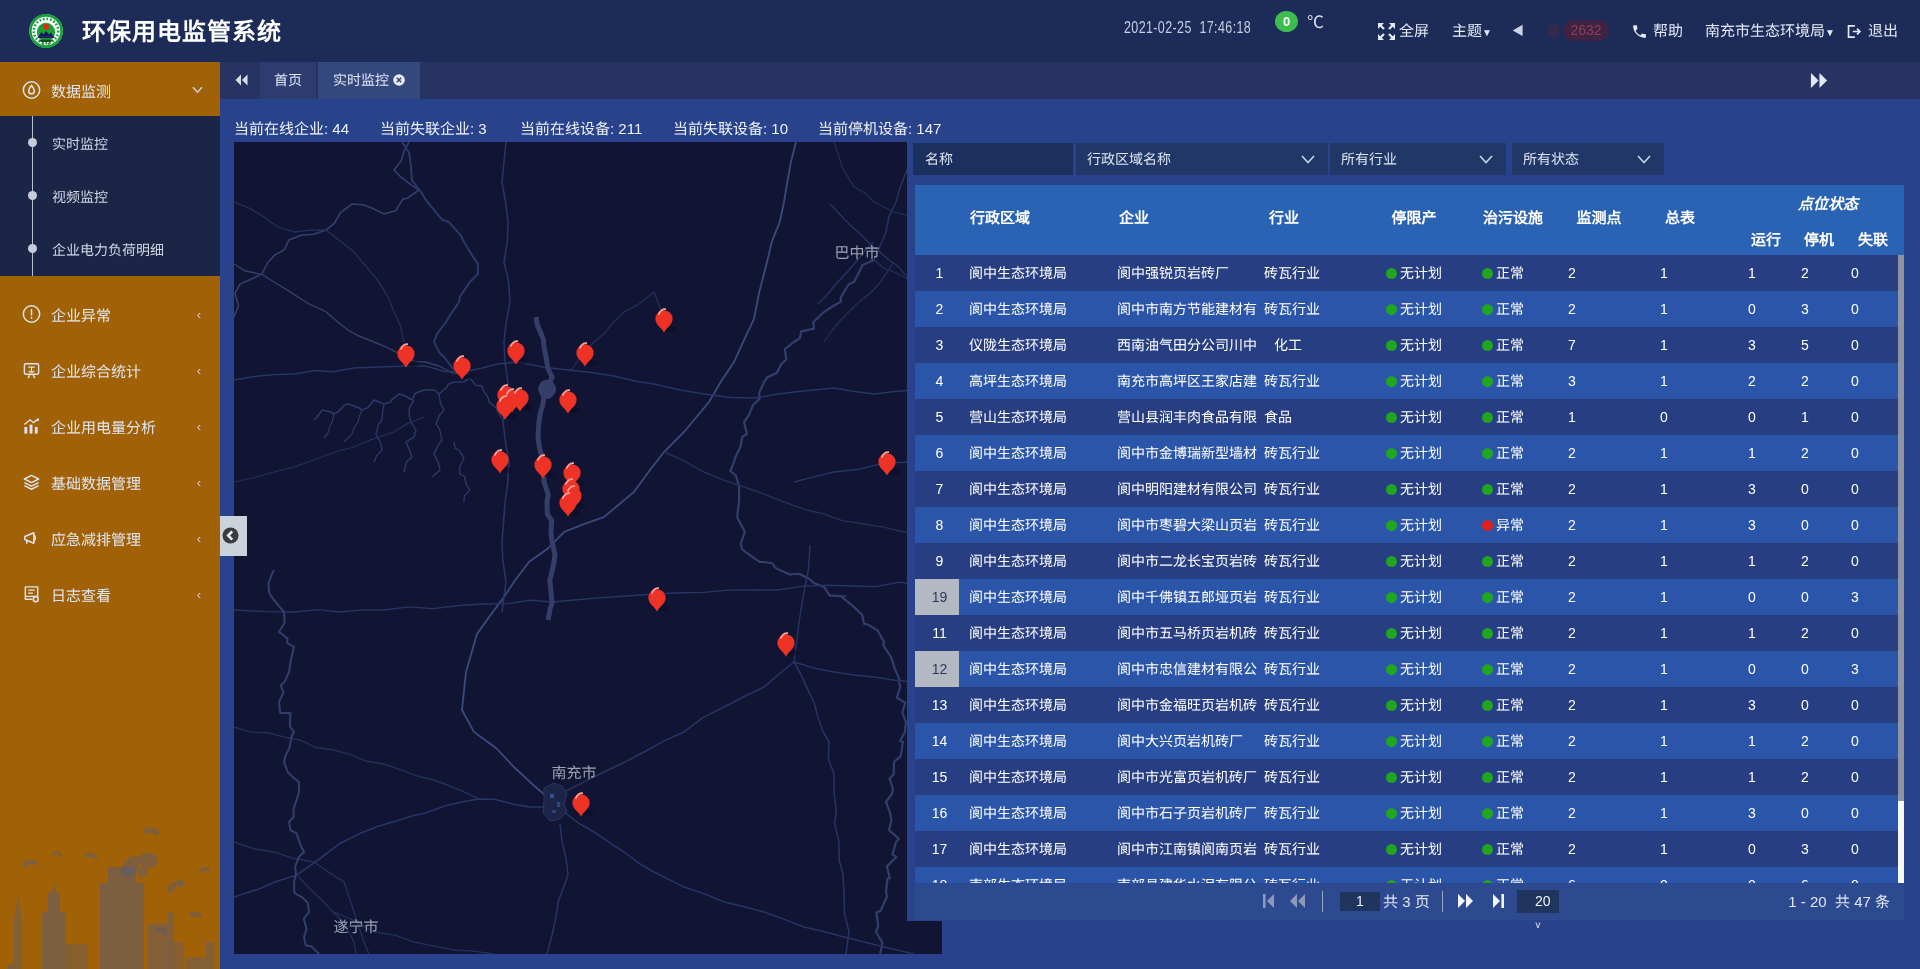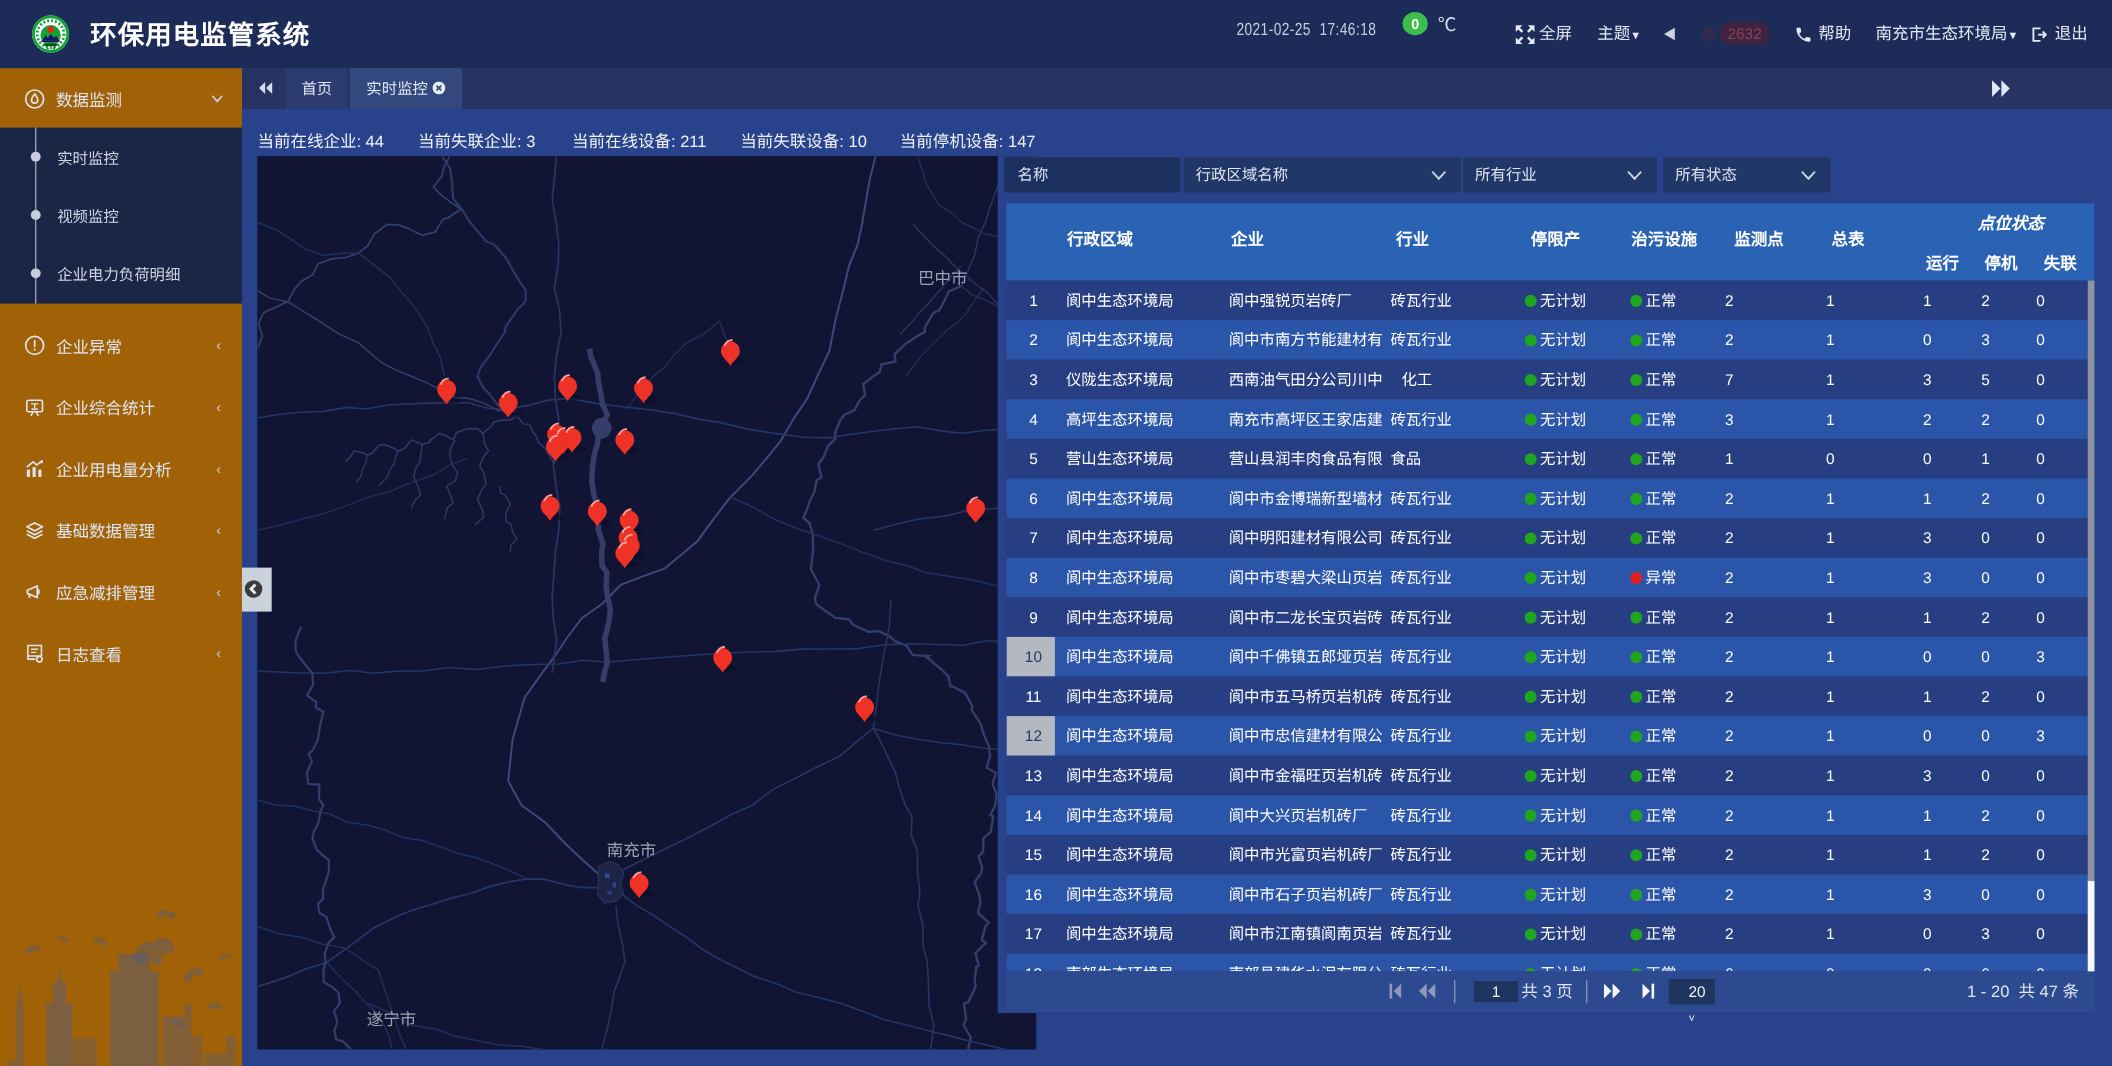--- a/index.html
+++ b/index.html
@@ -569,21 +569,21 @@
             <div class="cell" style="left:349px">砖瓦行业</div>
             <div class="cell" style="left:471px"><span class="gdot"></span>无计划</div>
             <div class="cell" style="left:567px"><span class="gdot"></span>正常</div>
             <div class="cell" style="left:637px;width:40px;text-align:center">2</div>
             <div class="cell" style="left:729px;width:40px;text-align:center">1</div>
             <div class="cell" style="left:817px;width:40px;text-align:center">1</div>
             <div class="cell" style="left:870px;width:40px;text-align:center">2</div>
             <div class="cell" style="left:920px;width:40px;text-align:center">0</div>
           </div>
 <div class="row even" style="top:324px">
-            <div class="numcell hl">10</div>
+            <div class="numcell hl">19</div>
             <div class="cell" style="left:54px">阆中生态环境局</div>
             <div class="cell" style="left:202px;width:142px">阆中千佛镇五郎垭页岩</div>
             <div class="cell" style="left:349px">砖瓦行业</div>
             <div class="cell" style="left:471px"><span class="gdot"></span>无计划</div>
             <div class="cell" style="left:567px"><span class="gdot"></span>正常</div>
             <div class="cell" style="left:637px;width:40px;text-align:center">2</div>
             <div class="cell" style="left:729px;width:40px;text-align:center">1</div>
             <div class="cell" style="left:817px;width:40px;text-align:center">0</div>
             <div class="cell" style="left:870px;width:40px;text-align:center">0</div>
             <div class="cell" style="left:920px;width:40px;text-align:center">3</div>

